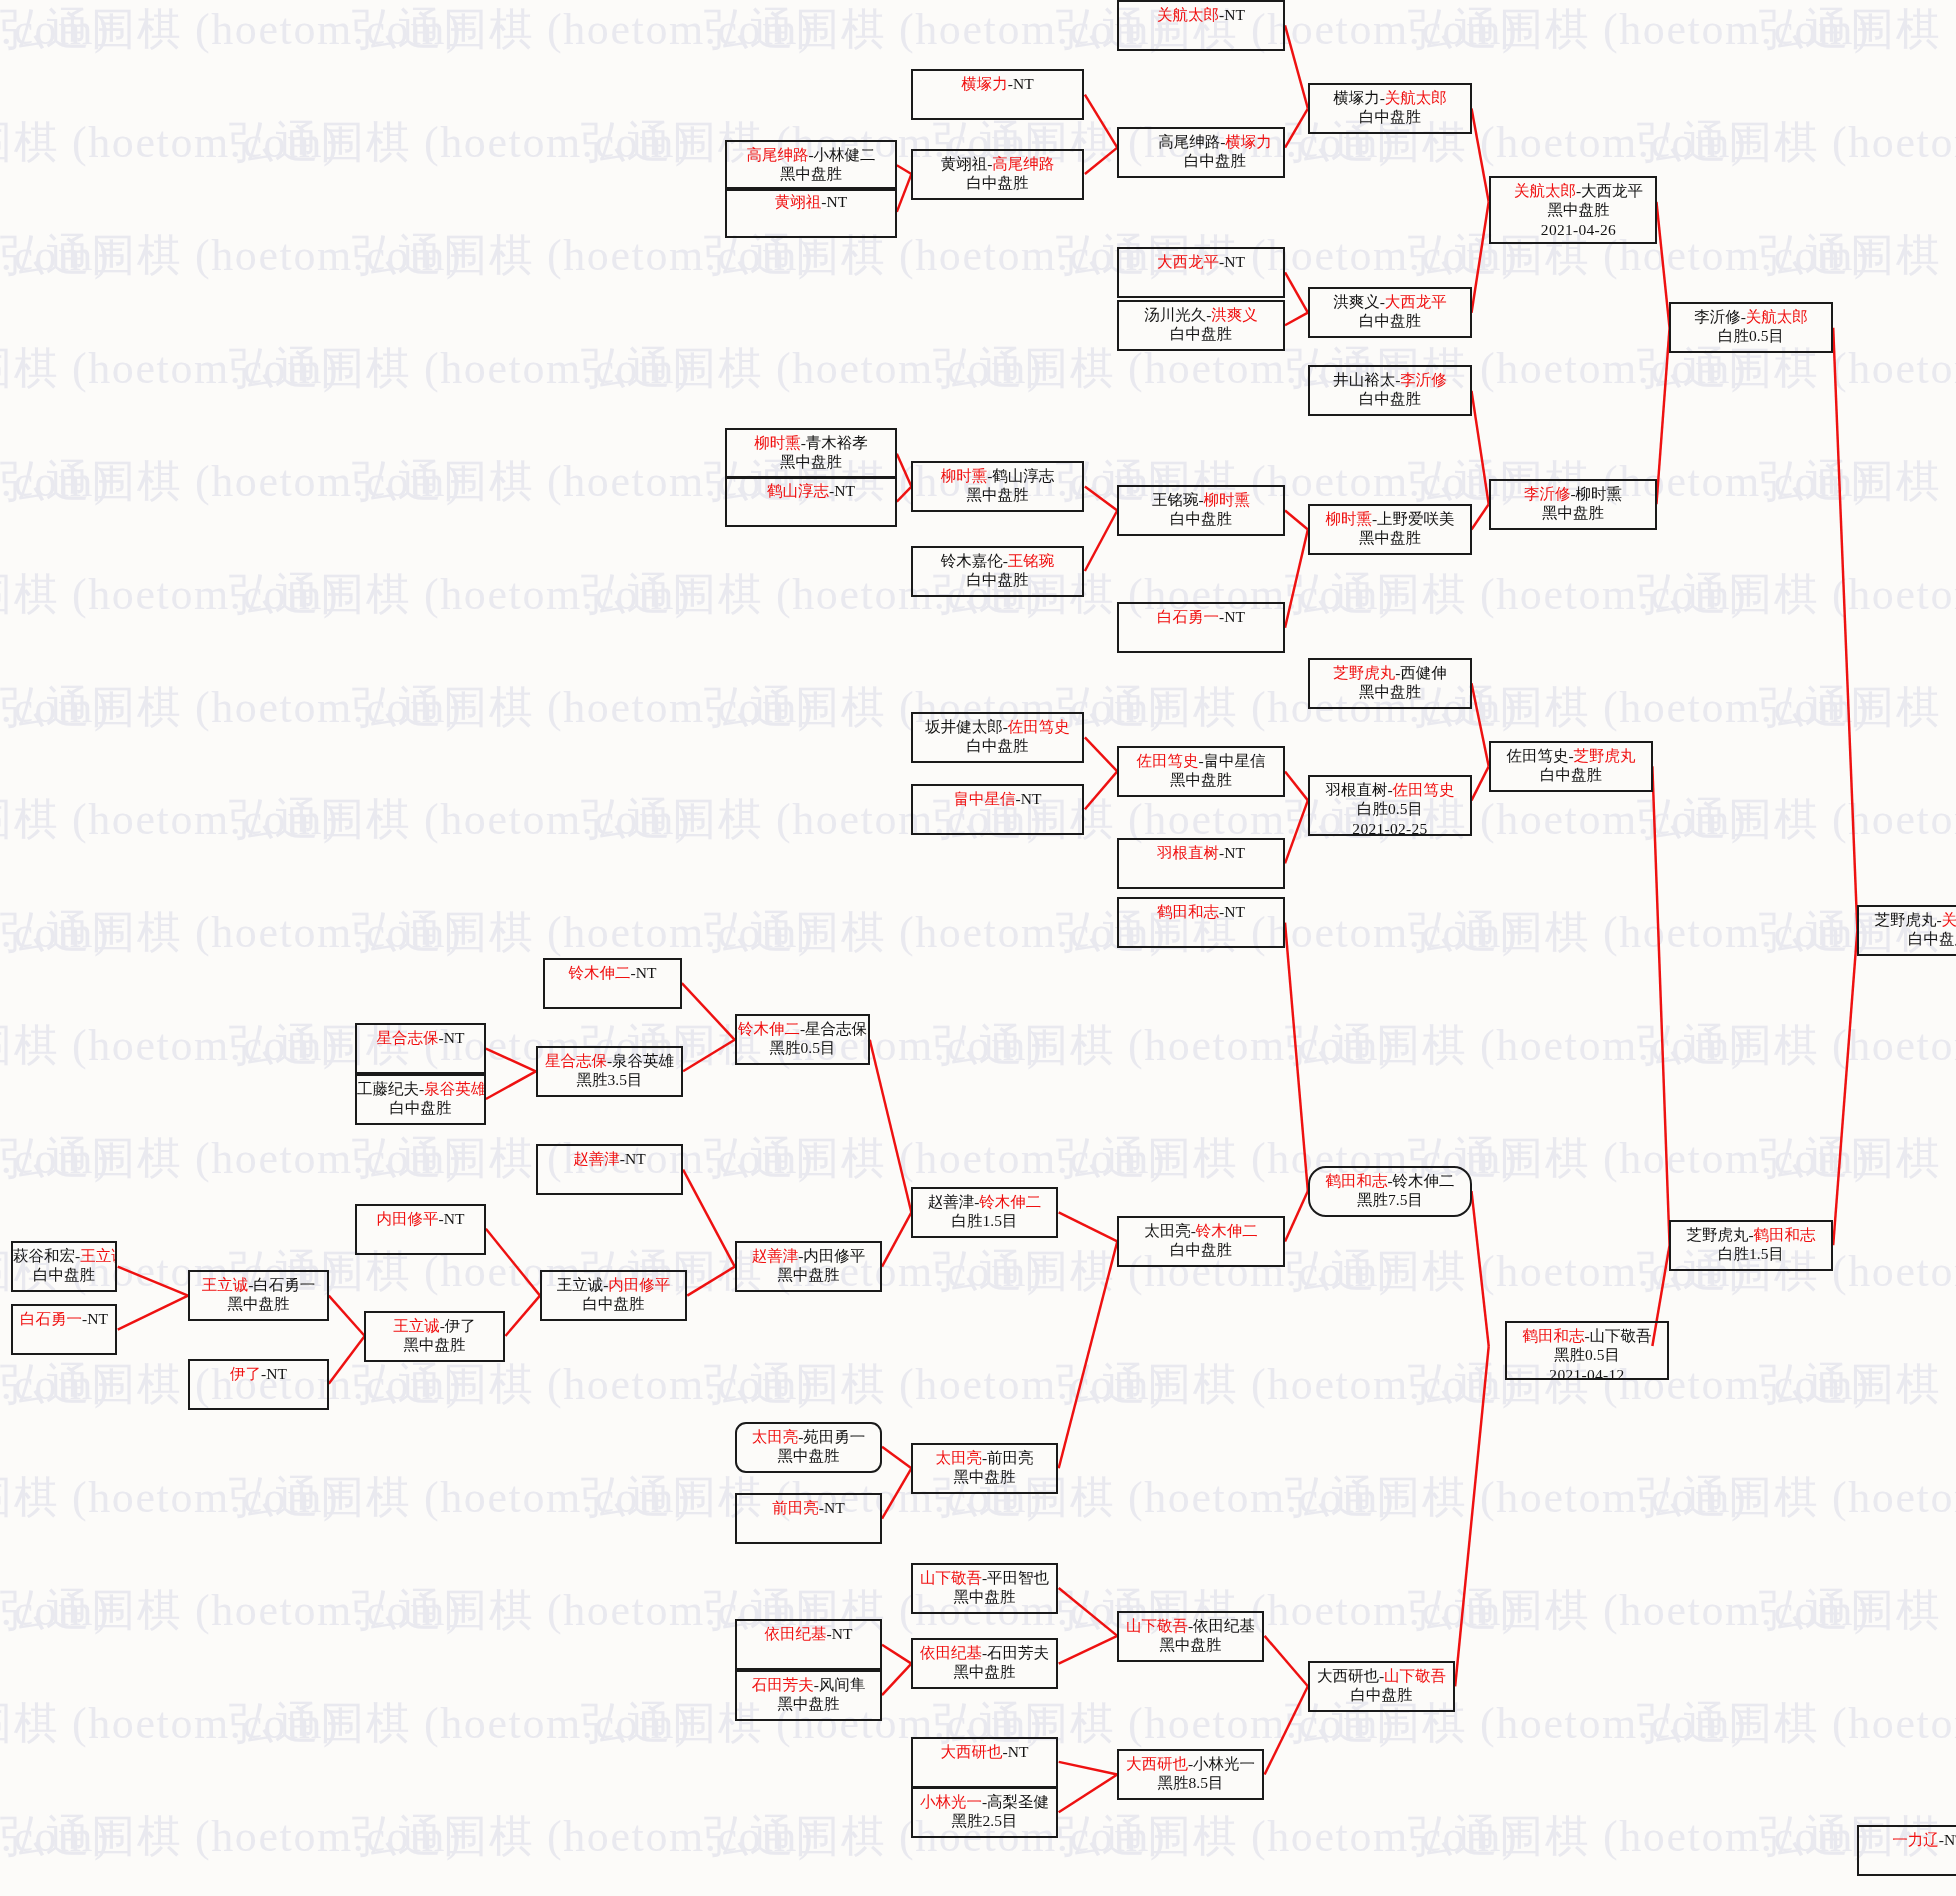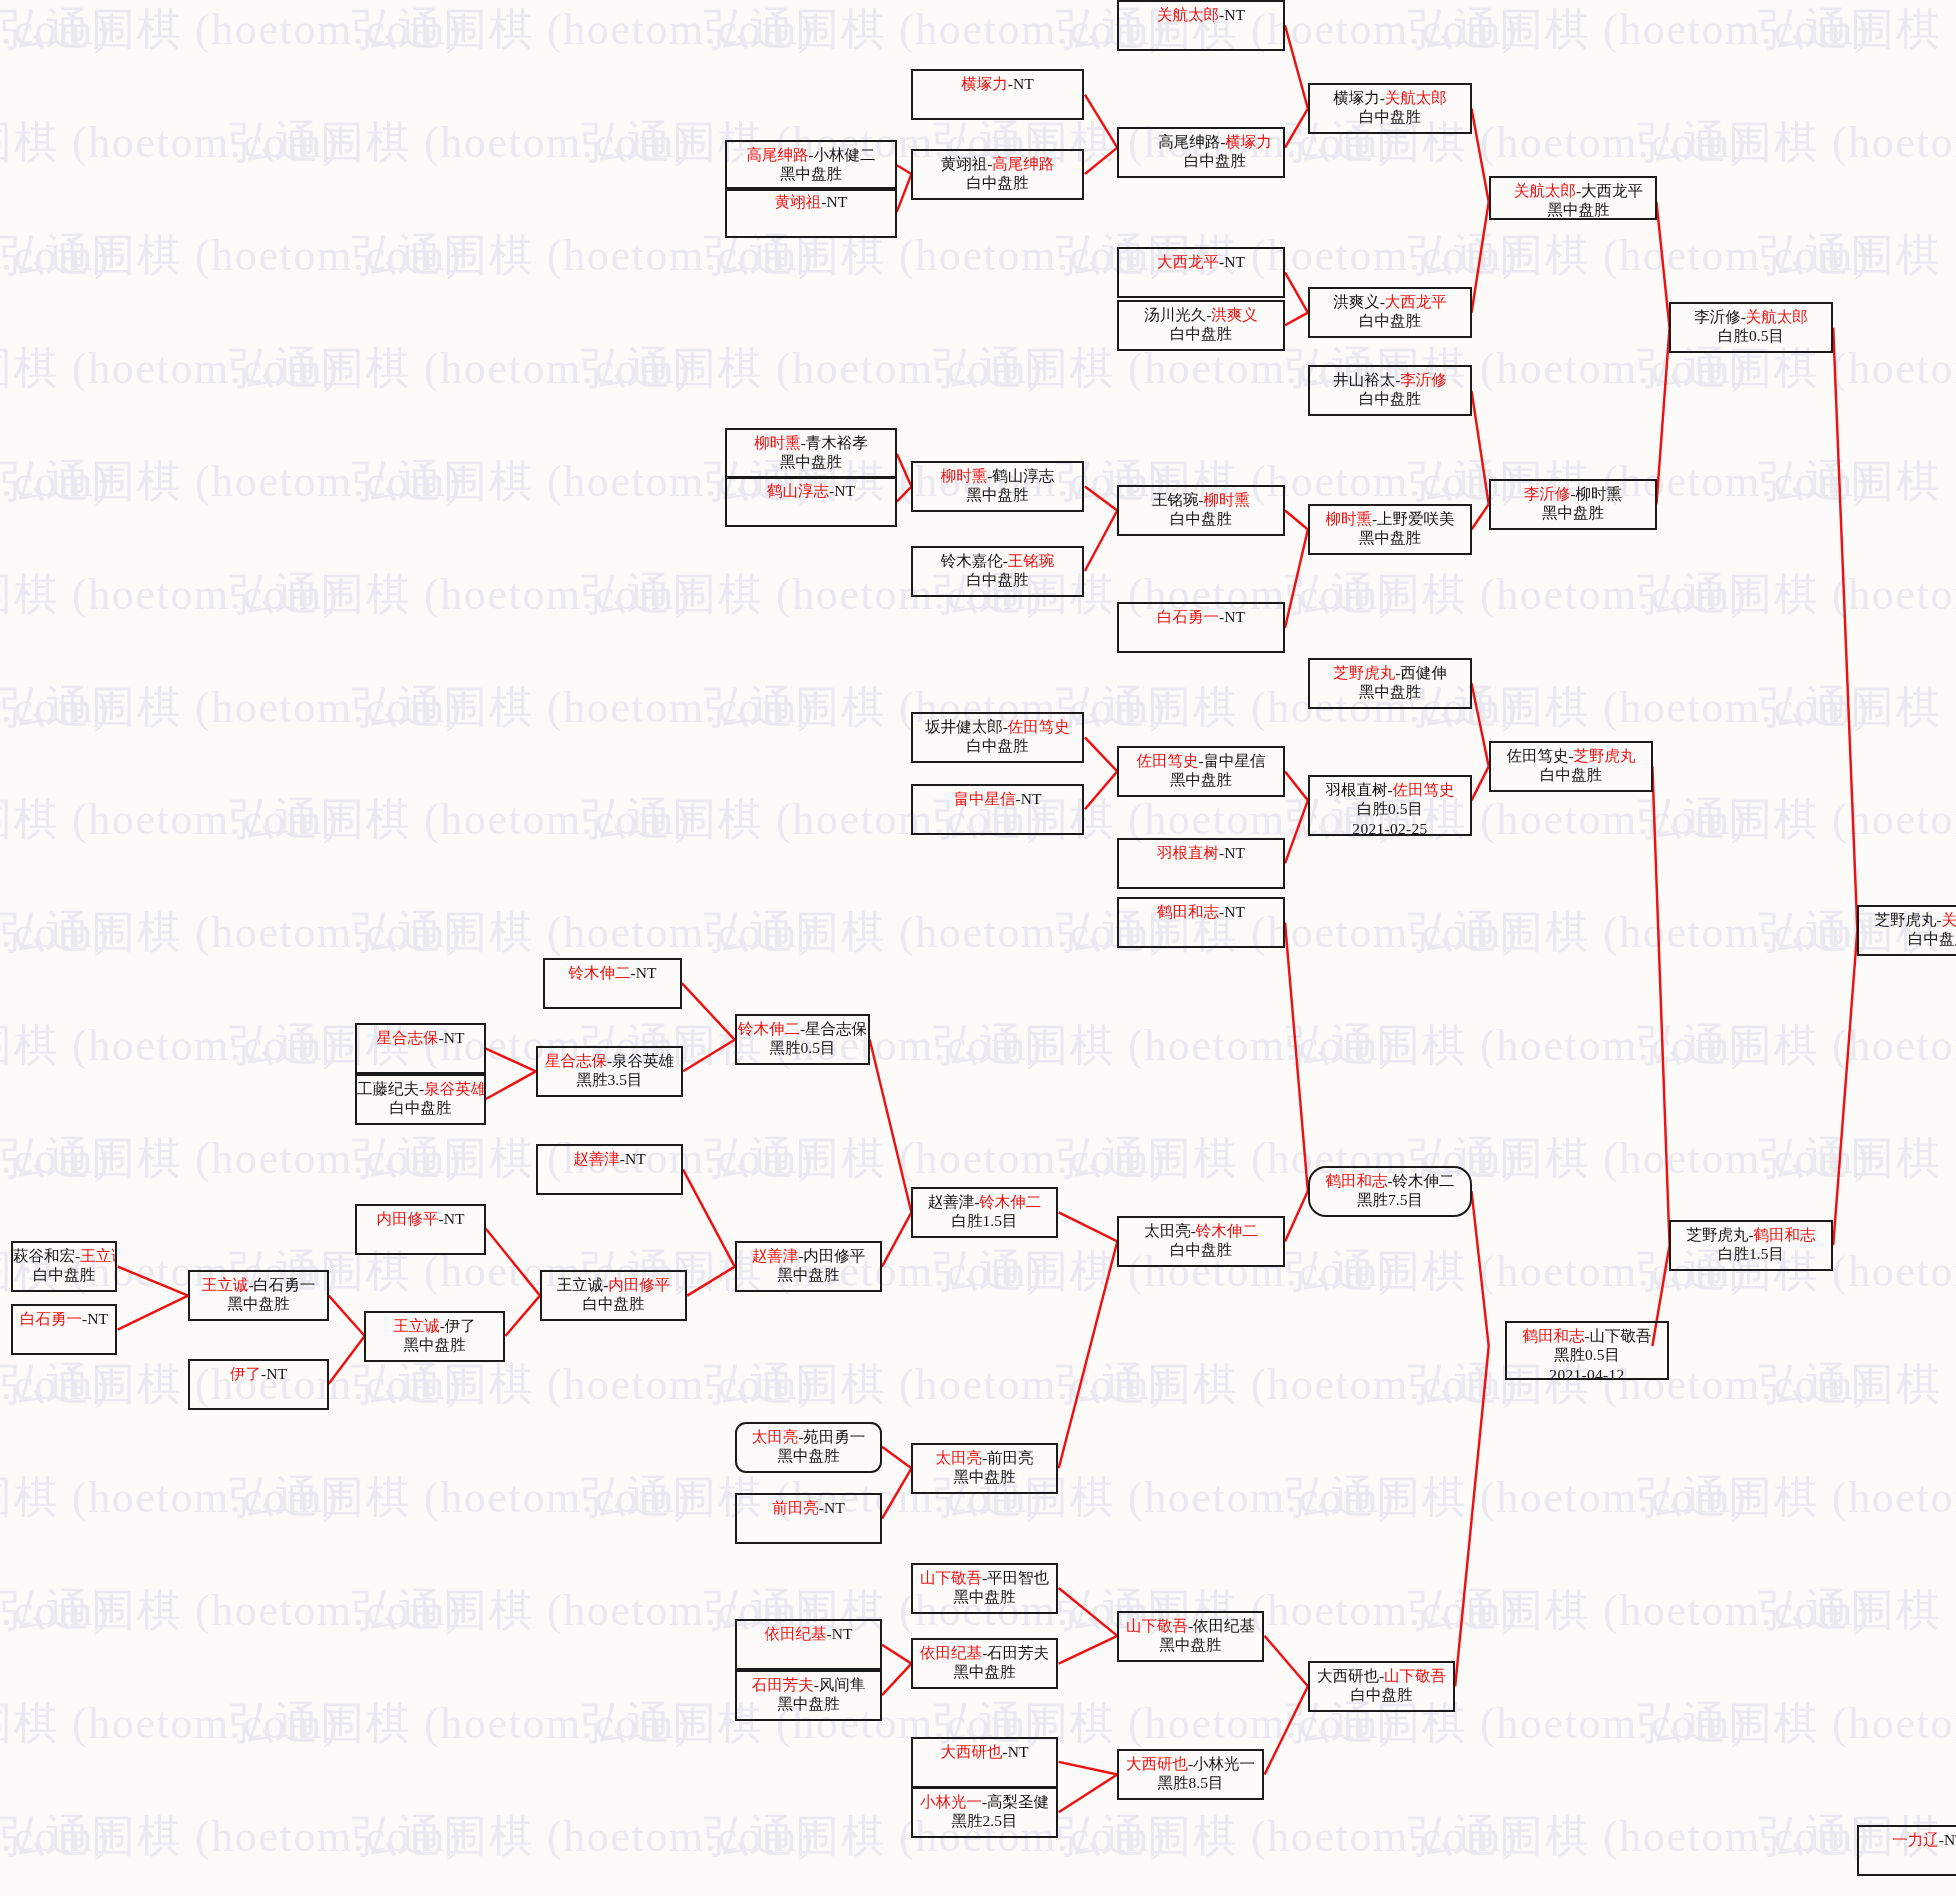--- a/index.html
+++ b/index.html
@@ -258,21 +258,21 @@
       <div class="mbox" style="left: 1117px; top: 300px; width: 168px; height: 51px;">
         <span class="ln"><span class="l">汤川光久-</span><span class="w">洪爽义</span></span>
         <span class="ln res">白中盘胜</span>
         <span class="ln dt">2020-11-11</span>
       </div>
       <div class="mbox" style="left: 1308px; top: 287px; width: 164px; height: 51px;">
         <span class="ln"><span class="l">洪爽义-</span><span class="w">大西龙平</span></span>
         <span class="ln res">白中盘胜</span>
         <span class="ln dt">2021-03-25</span>
       </div>
-      <div class="mbox" style="left: 1489px; top: 176px; width: 168px; height: 44px; padding-left: 11px;">
+      <div class="mbox" style="left: 1489px; top: 176px; width: 168px; height: 68px; padding-left: 11px;">
         <span class="ln"><span class="w">关航太郎</span><span class="l">-大西龙平</span></span>
         <span class="ln res">黑中盘胜</span>
         <span class="ln dt">2021-04-26</span>
       </div>
       <div class="mbox" style="left: 1308px; top: 365px; width: 164px; height: 51px;">
         <span class="ln"><span class="l">井山裕太-</span><span class="w">李沂修</span></span>
         <span class="ln res">白中盘胜</span>
         <span class="ln dt">2021-01-28</span>
       </div>
       <div class="mbox" style="left: 725px; top: 428px; width: 172px; height: 51px;">

